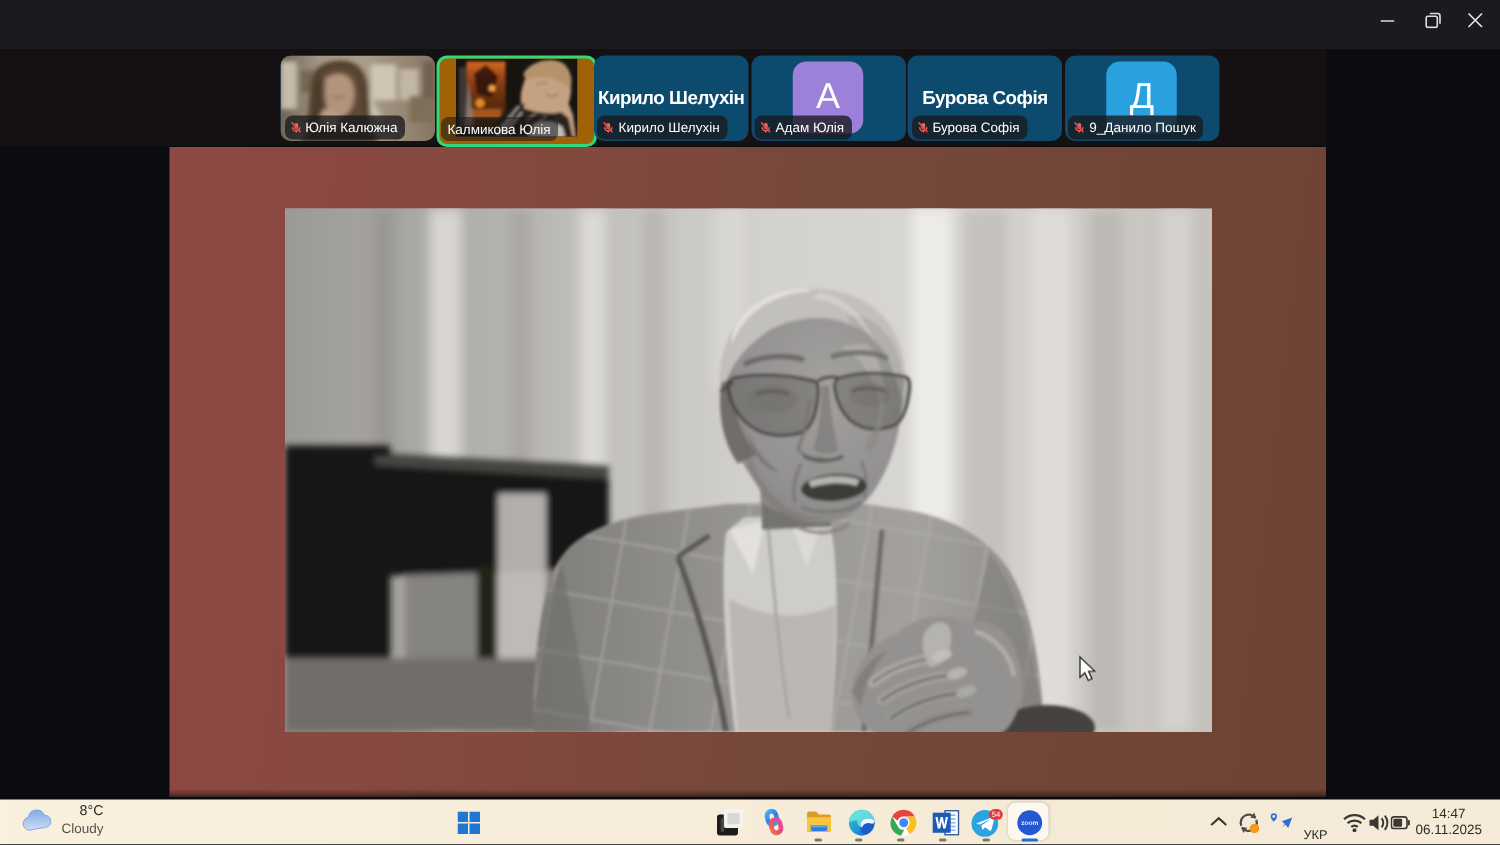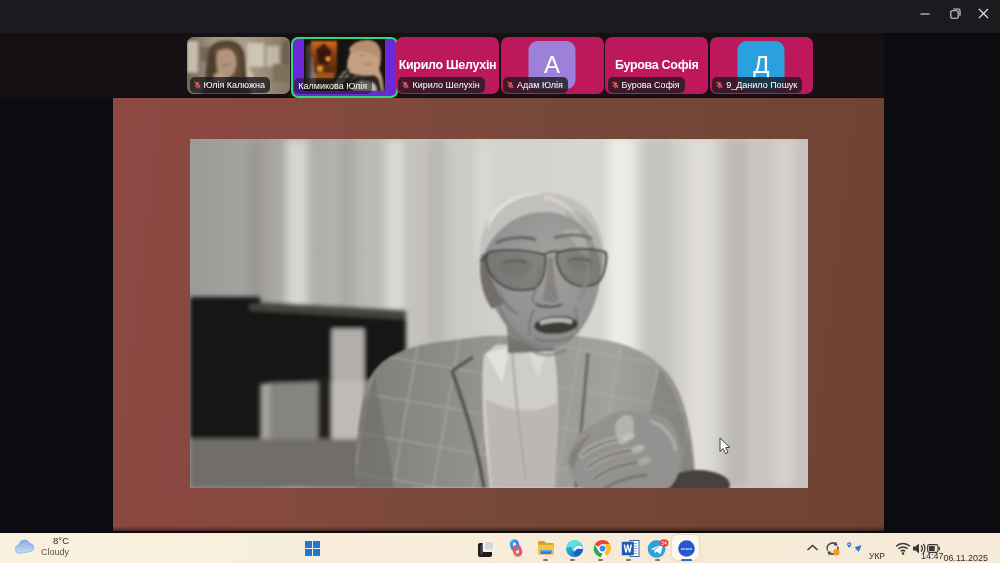--- a/index.html
+++ b/index.html
@@ -12,21 +12,21 @@
   
   #share{left:0;top:33px;width:1000px;height:500px;background:#0a0c0f;}
   #slide{position:absolute;left:113px;top:64.5px;width:771px;height:433px;
      background:linear-gradient(97deg,#8e4843 0%,#83493e 30%,#75483a 55%,#6f4334 100%);}
   #slide:after{content:"";position:absolute;left:0;bottom:0;width:100%;height:5px;
      background:linear-gradient(rgba(20,10,8,0),rgba(25,12,10,.55));}
   #video{position:absolute;left:77px;top:41.5px;width:618px;height:349px;background:#b5b3b0;}
   
   #strip{left:0;top:33px;width:884px;height:64px;background:#151113;}
   .tile{position:absolute;top:3.5px;width:103.2px;height:57.6px;border-radius:7px;
-        background:#be185d;overflow:hidden;}
+        background:#0c4a6e;overflow:hidden;}
   .lbl{position:absolute;left:2.5px;bottom:1.5px;height:16px;display:flex;align-items:center;
        background:rgba(26,26,29,0.78);border-radius:5px;padding:0 5px 0 4px;gap:3px;
        color:#fff;font-size:9px;white-space:nowrap;z-index:5;}
   .bigname{position:absolute;left:0;top:0;width:100%;height:100%;display:flex;
        align-items:center;justify-content:center;color:#fff;font-weight:bold;
        font-size:12.5px;letter-spacing:-0.3px;white-space:nowrap;}
   .avatar{position:absolute;left:50%;top:50%;transform:translate(-50%,-50%);
        width:47px;height:48px;border-radius:9px;display:flex;align-items:center;
        justify-content:center;color:#fff;font-size:24px;}
   
@@ -277,21 +277,21 @@
           <g stroke="#ea6460" stroke-width="1.4" fill="none">
             <path d="M5 1.2 a1.9 1.9 0 0 1 1.9 1.9 v2.2 a1.9 1.9 0 0 1 -3.8 0 v-2.2 a1.9 1.9 0 0 1 1.9 -1.9 Z" fill="#ea6460" stroke="none"></path>
             <path d="M1.6 5.2 a3.4 3.4 0 0 0 6.8 0 M5 8.6 v1.6"></path>
             <line x1="0.6" y1="0.6" x2="9" y2="10" stroke="#e04a46" stroke-width="1.6"></line>
           </g>
         </svg>
         <span>Юлія Калюжна</span>
       </div>
   </div>
 
-  <div class="tile" style="left:291.3px;border:2.5px solid #31d97c;background:#6d28d9;">
+  <div class="tile" style="left:291.3px;border:2.5px solid #31d97c;background:#a16207;">
     <svg style="position:absolute;left:11px;top:0;" width="81" height="52.6" viewBox="0 0 81 53" preserveAspectRatio="none">
       <defs>
         <linearGradient id="t2p" x1="0" y1="0" x2="0" y2="1">
           <stop offset="0" stop-color="#d4691e"></stop>
             <stop offset="0.3" stop-color="#8a3c12"></stop>
           <stop offset="0.6" stop-color="#5f2c10"></stop>
             <stop offset="1" stop-color="#3a2410"></stop>
         </linearGradient>
         <filter id="b2" x="-30%" y="-30%" width="160%" height="160%">
             <feGaussianBlur stdDeviation="1.2"></feGaussianBlur>
@@ -545,18 +545,18 @@
       <path d="M9 3.5 a4.4 4.4 0 0 1 0 6 M11.2 1.8 a7.2 7.2 0 0 1 0 9.4" fill="none" stroke="#3a3836" stroke-width="1.3"></path>
     </svg>
   </div>
   <div class="trayic" style="position:absolute;left:927px;top:0;height:30px;">
     <svg width="13" height="9" viewBox="0 0 13 9">
       <rect x="0.6" y="0.6" width="10.4" height="7.8" rx="1.8" fill="none" stroke="#3a3836" stroke-width="1.1"></rect>
       <rect x="1.9" y="1.9" width="5.8" height="5.2" rx="0.7" fill="#3a3836"></rect>
       <rect x="11.6" y="2.7" width="1.3" height="3.6" rx="0.6" fill="#3a3836"></rect>
     </svg>
   </div>
-  <div style="position:absolute;right:12px;top:0;height:30px;display:flex;flex-direction:row;justify-content:center;align-items:flex-end;line-height:1;">
+  <div style="position:absolute;right:12px;top:0;height:30px;display:flex;flex-direction:column;justify-content:center;align-items:center;line-height:1;">
     <div style="font-size:9px;color:#2e2b28;margin-bottom:2.5px;">14:47</div>
     <div style="font-size:9px;color:#2e2b28;">06.11.2025</div>
   </div>
 
 </div>
 
 </body></html>

